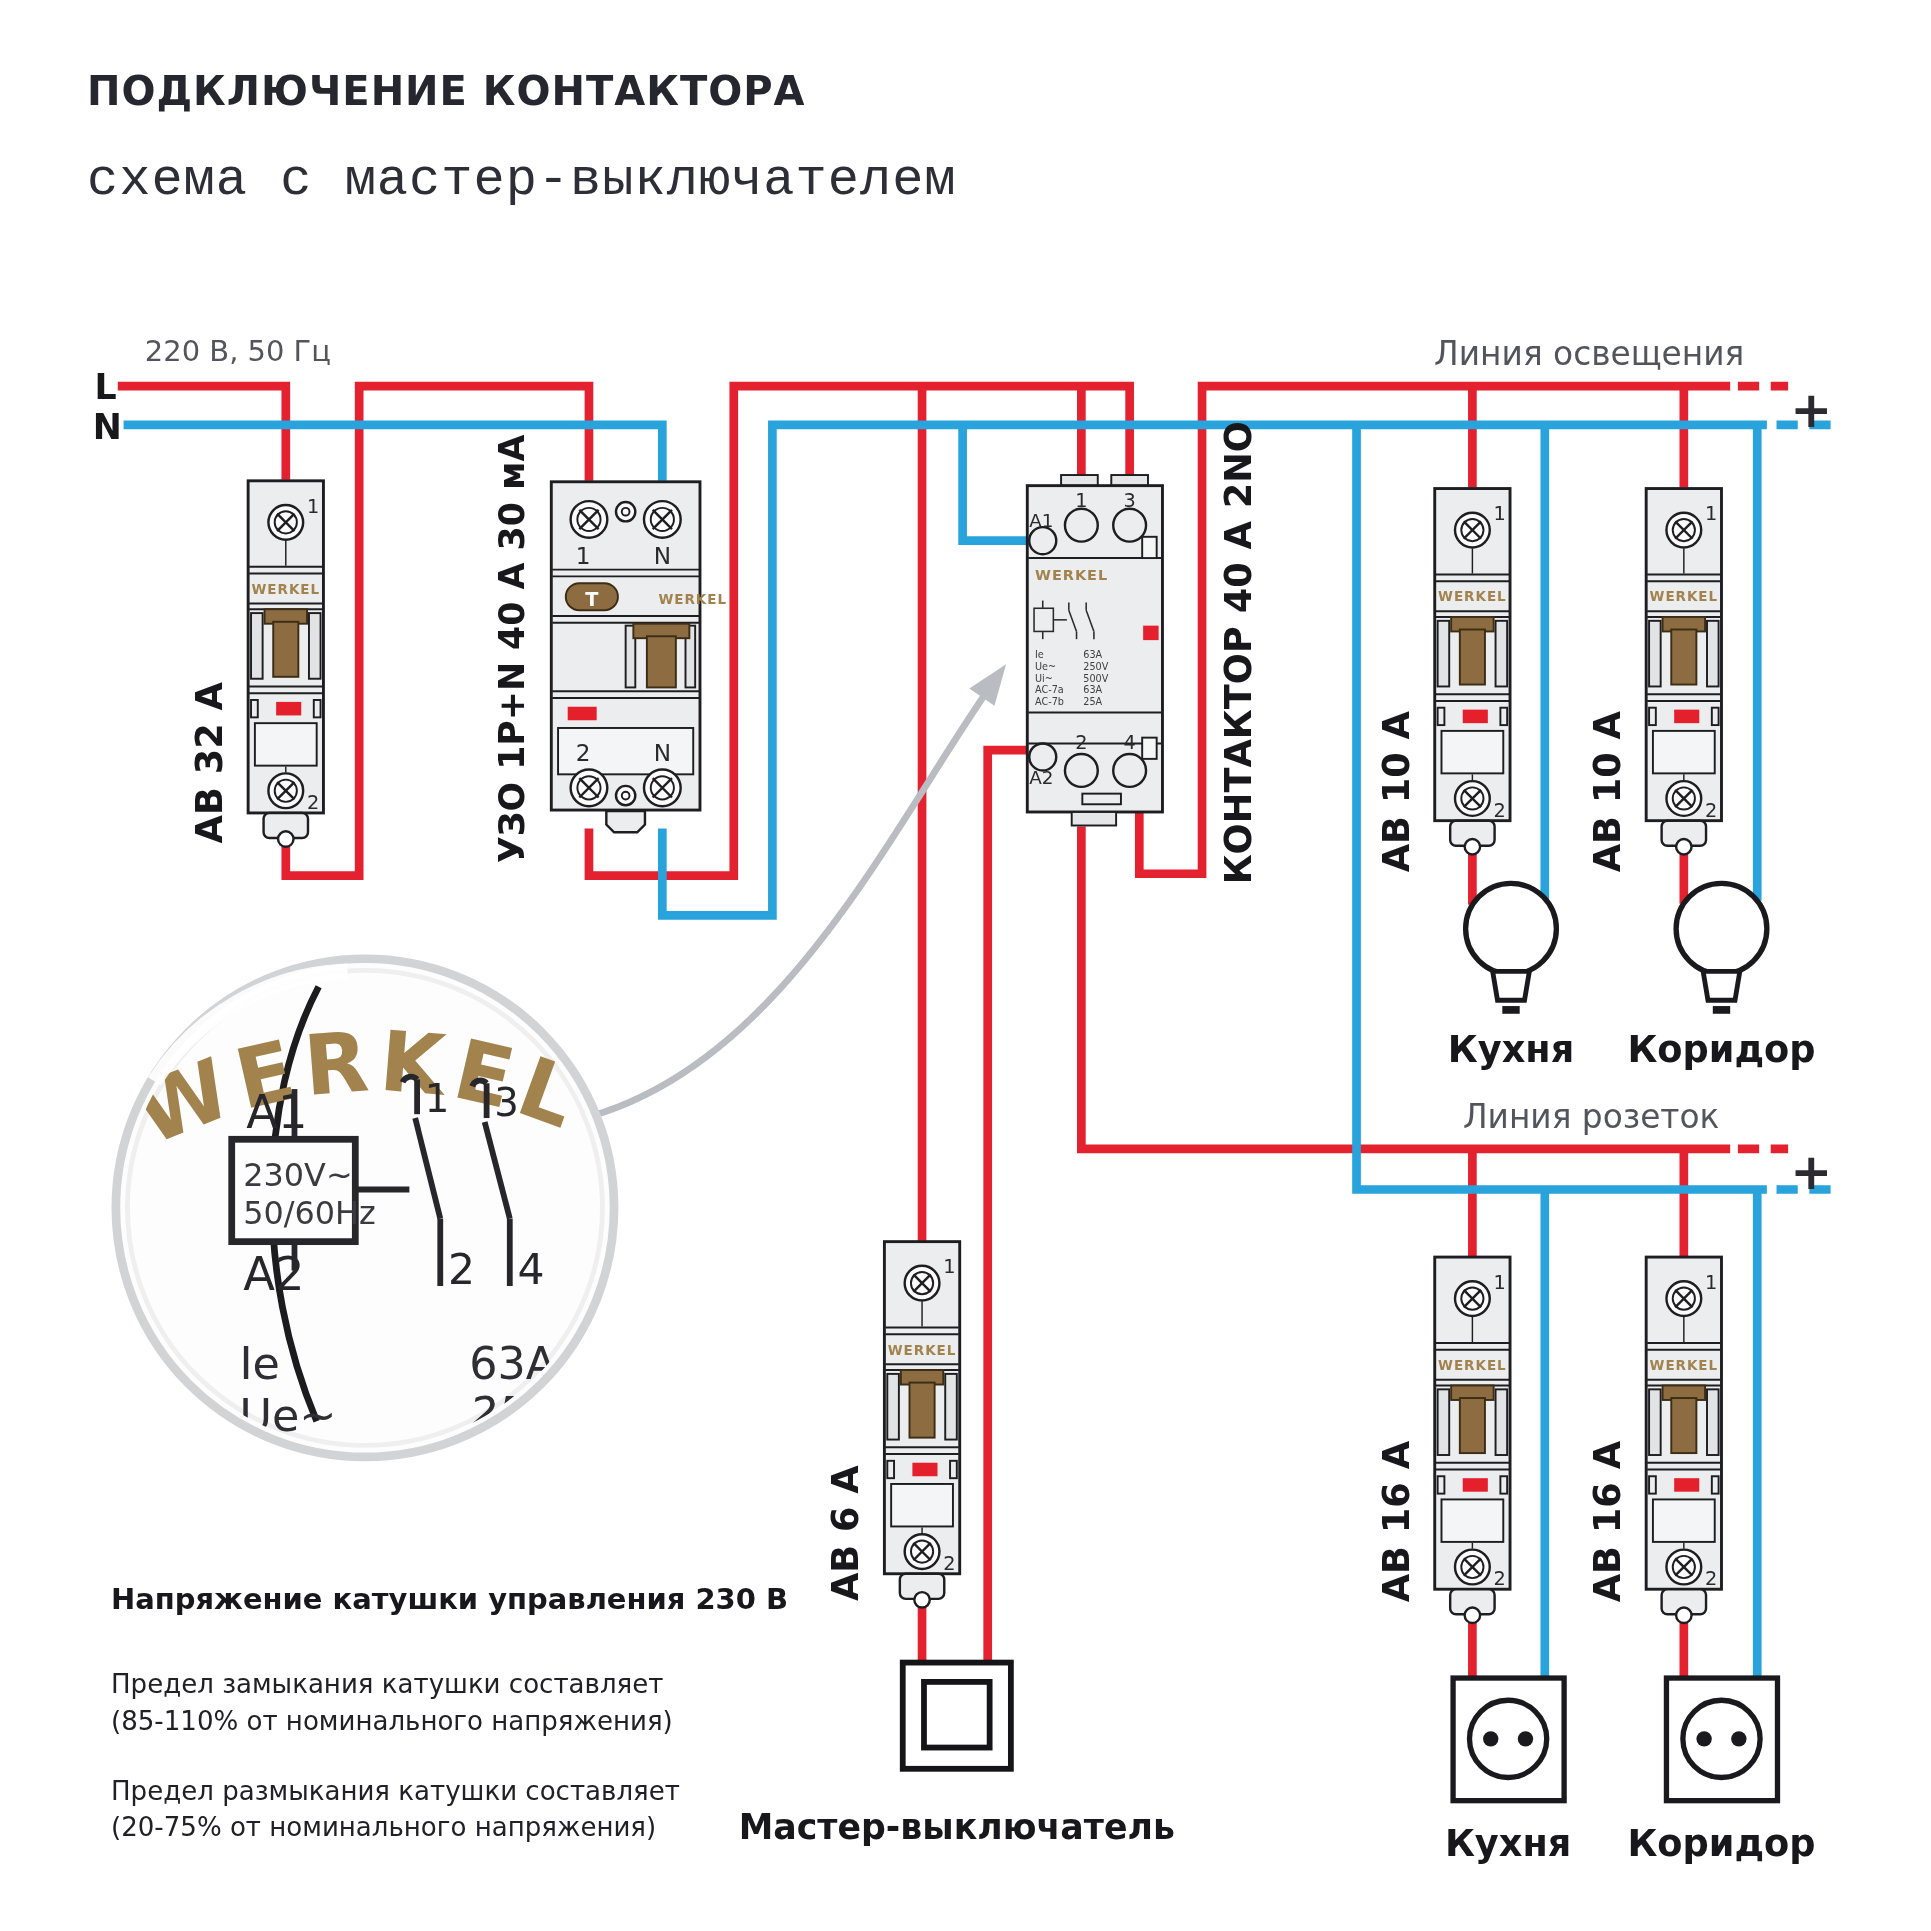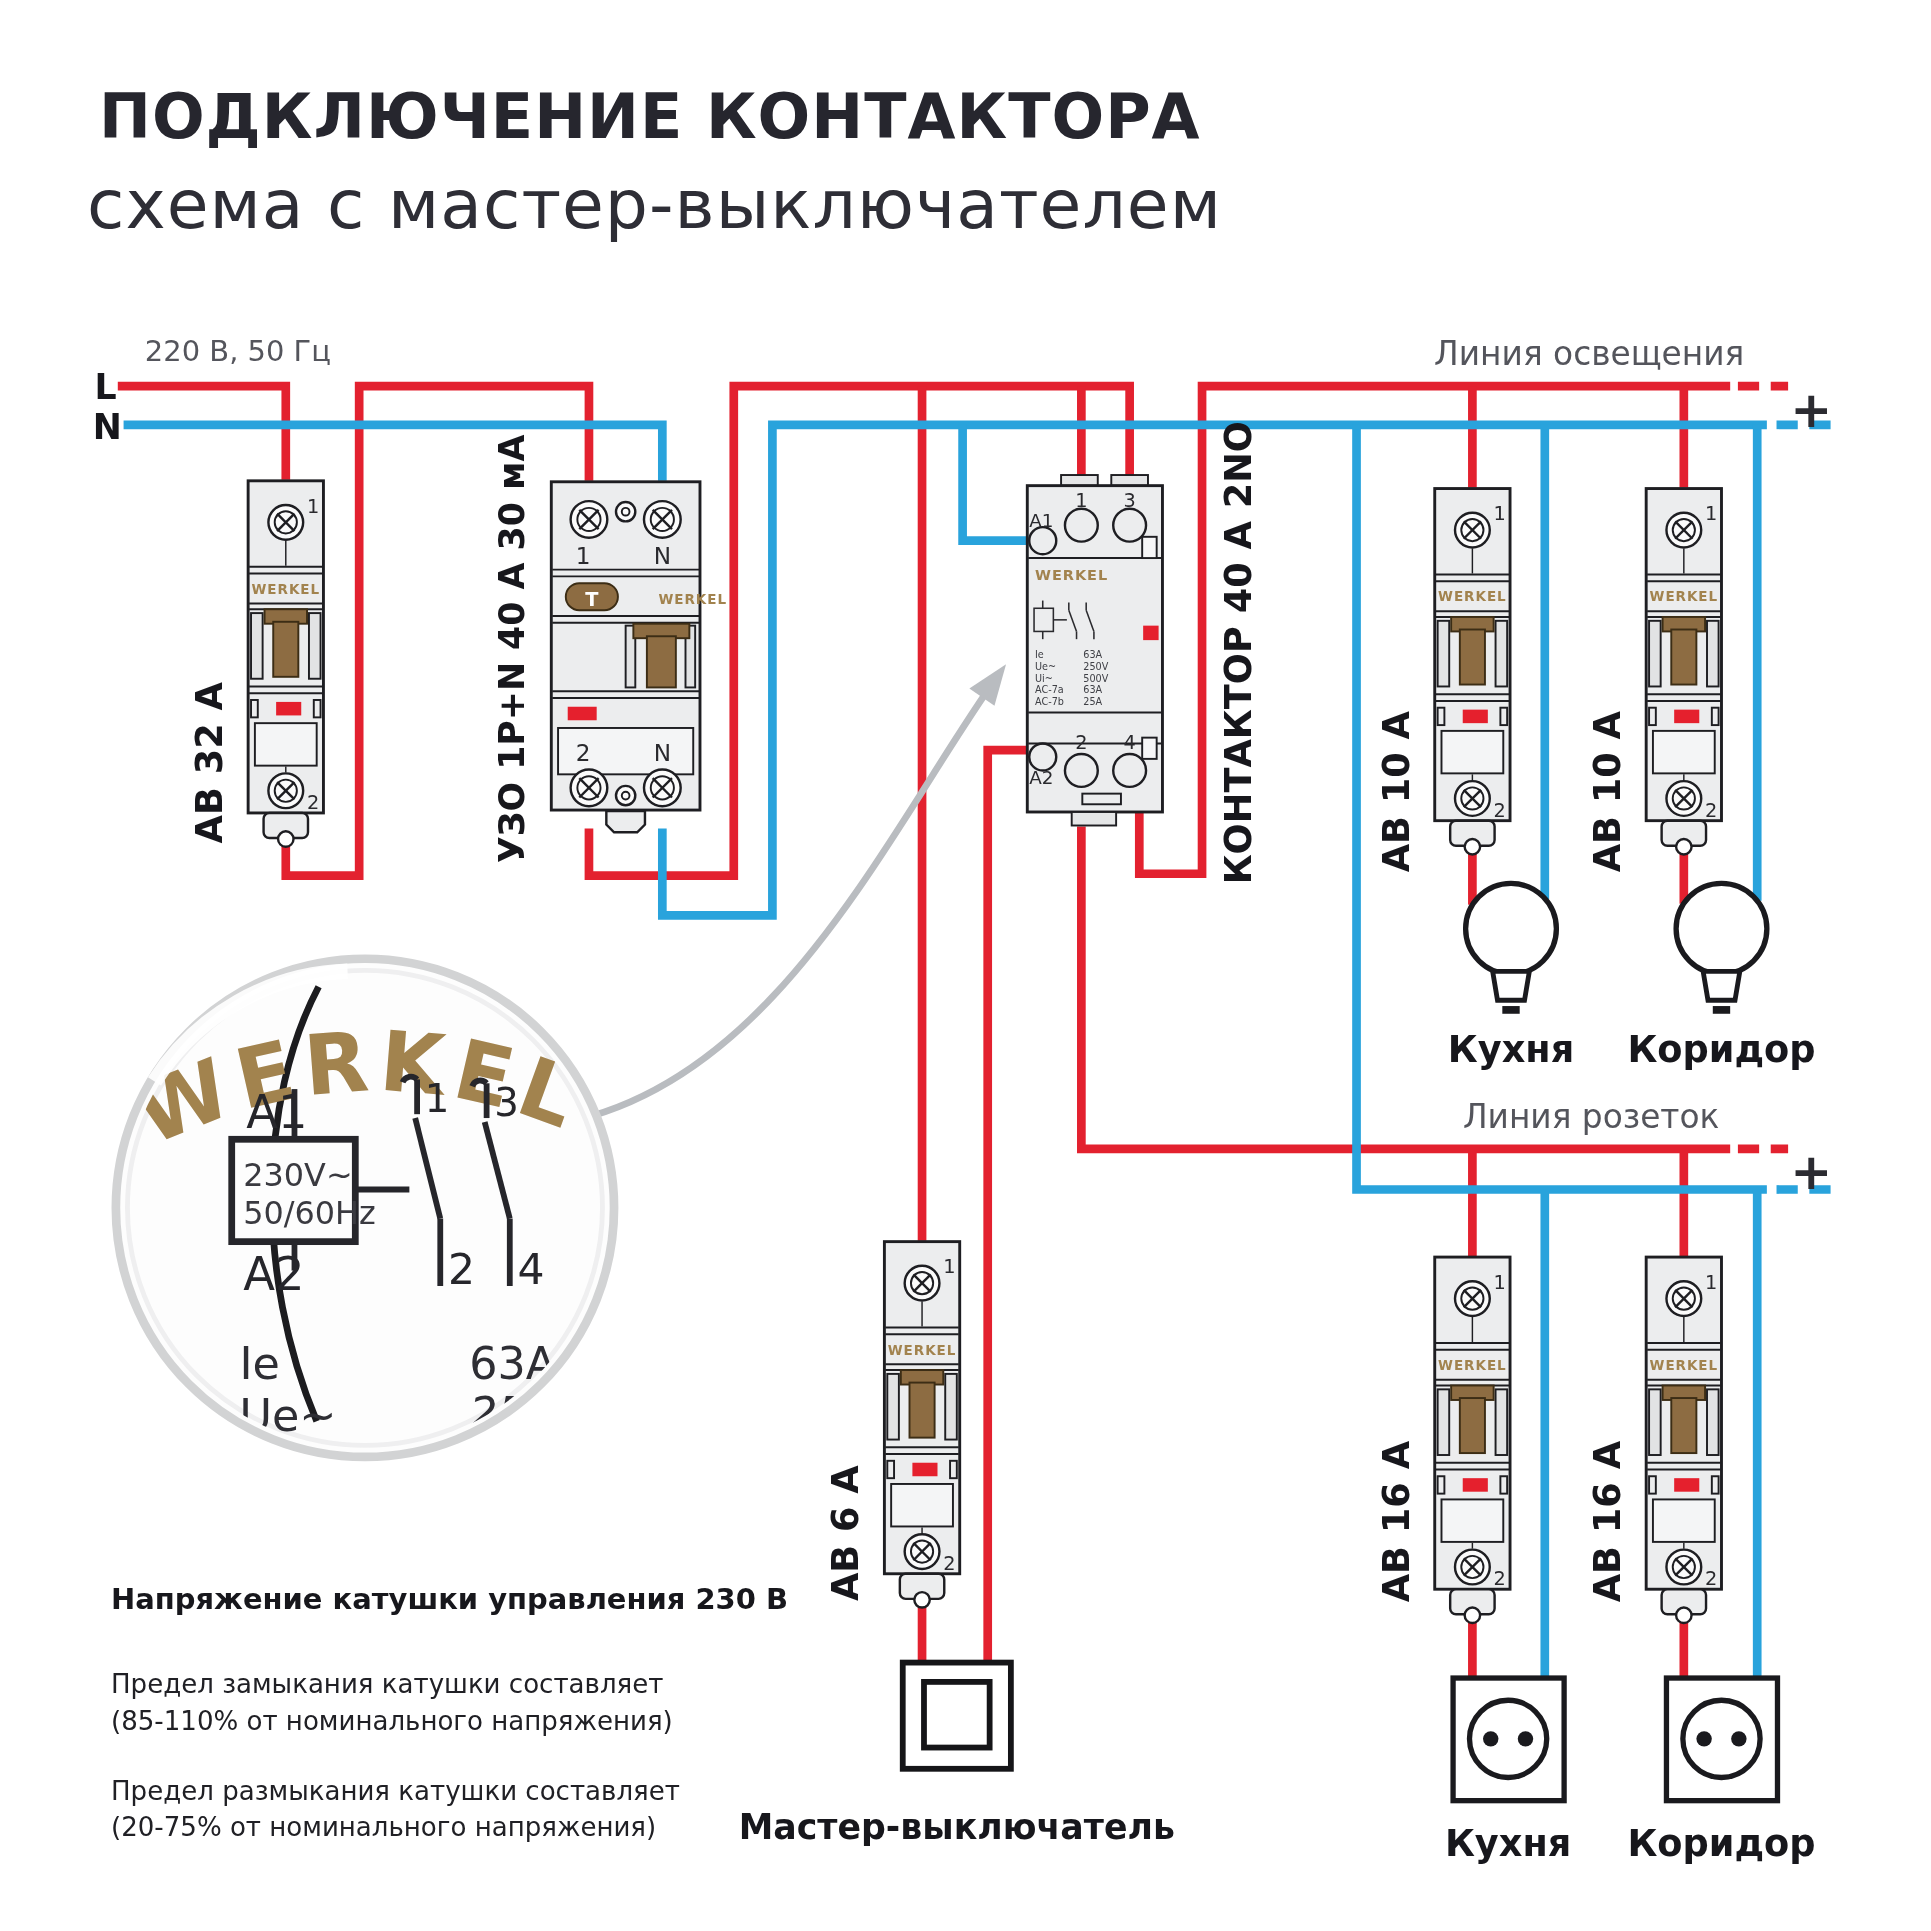--- a/index.html
+++ b/index.html
@@ -1,20 +1,20 @@
 <!DOCTYPE html>
 <html><head>
 <meta charset="utf-8">
 <style>
   html,body{margin:0;padding:0;background:#fff;}
   .canvas{position:relative;width:1931px;height:1931px;background:#ffffff;overflow:hidden;
           font-family:"DejaVu Sans",sans-serif;}
   .hdr{position:absolute;left:87px;top:68px;}
-  .hdr h1{margin:12px;font-size:62px;font-weight:bold;letter-spacing:1px;color:#26262e;}
-  .hdr h2{margin:9px 0 0 0;font-size:68px;font-weight:400;letter-spacing:1px;color:#2e2e36;}
+  .hdr h1{margin:0;font-size:40px;font-weight:bold;letter-spacing:1px;color:#26262e;}
+  .hdr h2{margin:37px 0 0 0;font-size:52px;font-weight:400;letter-spacing:1px;color:#2e2e36;font-family:Liberation Mono, monospace;}
   svg text{font-family:"DejaVu Sans",sans-serif;}
   .tlabel{font-weight:bold;fill:#17171c;}
   .gray{fill:#54555c;}
   .brand{font-weight:bold;fill:#a2834e;letter-spacing:1px;}
   .term{fill:#2a2a2e;}
   .spec{fill:#3f4046;}
 </style>
 </head>
 <body>
 

